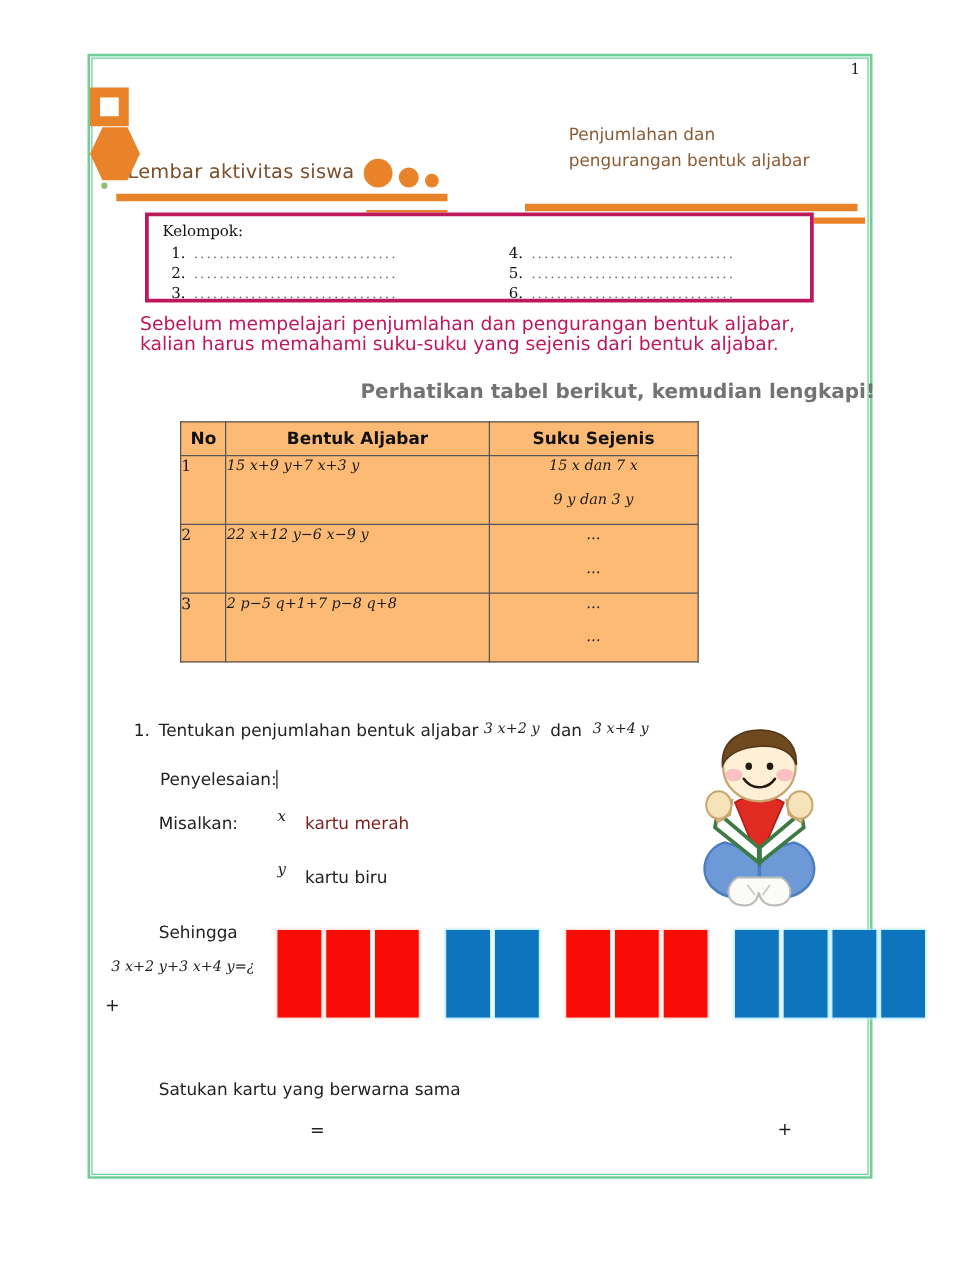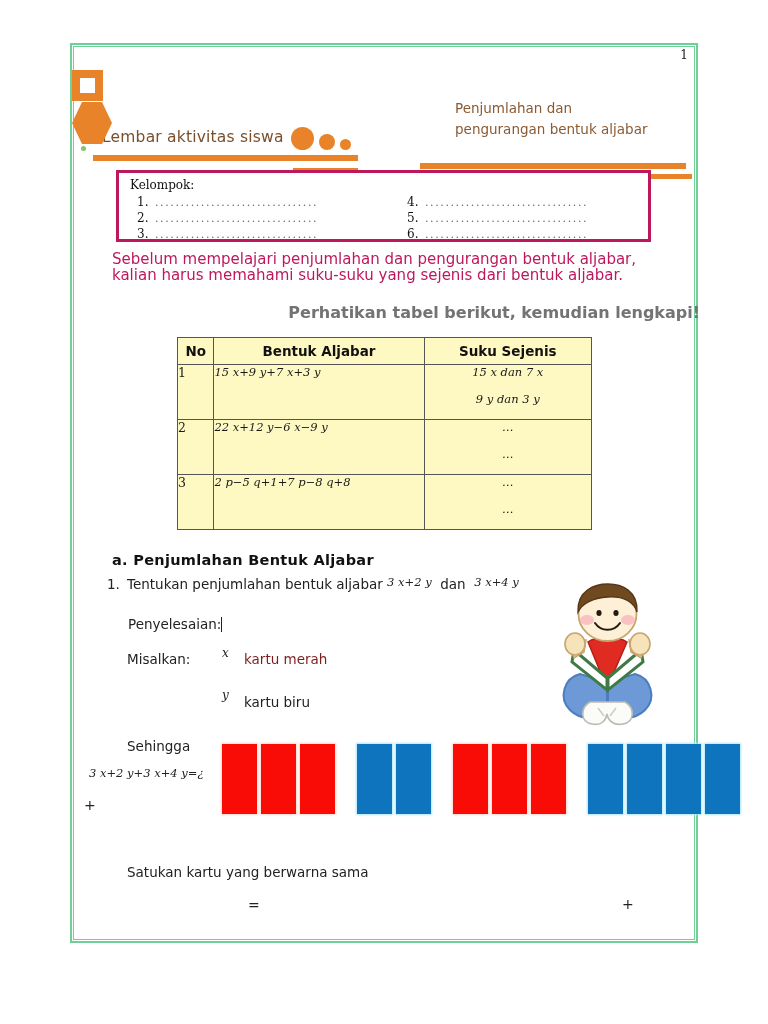--- a/index.html
+++ b/index.html
@@ -163,25 +163,25 @@
     width: 628px;
     text-align: right;
     font-size: 16px;
     font-weight: bold;
     color: #737373;
   }
 
   
   #aljabar-table {
     position: absolute;
-    left: 105px;
+    left: 72px;
     top: 292px;
     width: 415px;
     border-collapse: collapse;
-    background: #fef9c3;
+    background: #fdba74;
   }
   #aljabar-table th,
   #aljabar-table td {
     border: 1px solid #555;
     padding: 0;
     vertical-align: top;
   }
   #aljabar-table th {
     font-size: 13.5px;
     font-weight: bold;
@@ -461,21 +461,20 @@
         <td class="cell-no">3</td>
         <td class="cell-form">2 p−5 q+1+7 p−8 q+8</td>
         <td class="cell-suku">
           <span class="suku-line">…</span>
           <span class="suku-line">…</span>
         </td>
       </tr>
     </tbody>
   </table>
 
-  <div id="section-a-title">a. Penjumlahan Bentuk  Aljabar</div>
 
   <div id="q1-line">
     <span id="q1-num">1.</span><span>Tentukan penjumlahan bentuk aljabar</span>
     <span class="inline-math">3 x+2 y</span>
     &nbsp;<span>dan</span>&nbsp;
     <span class="inline-math">3 x+4 y</span>
   </div>
 
   <div id="penyelesaian"><span>Penyelesaian:</span><span class="caret"></span></div>
 

